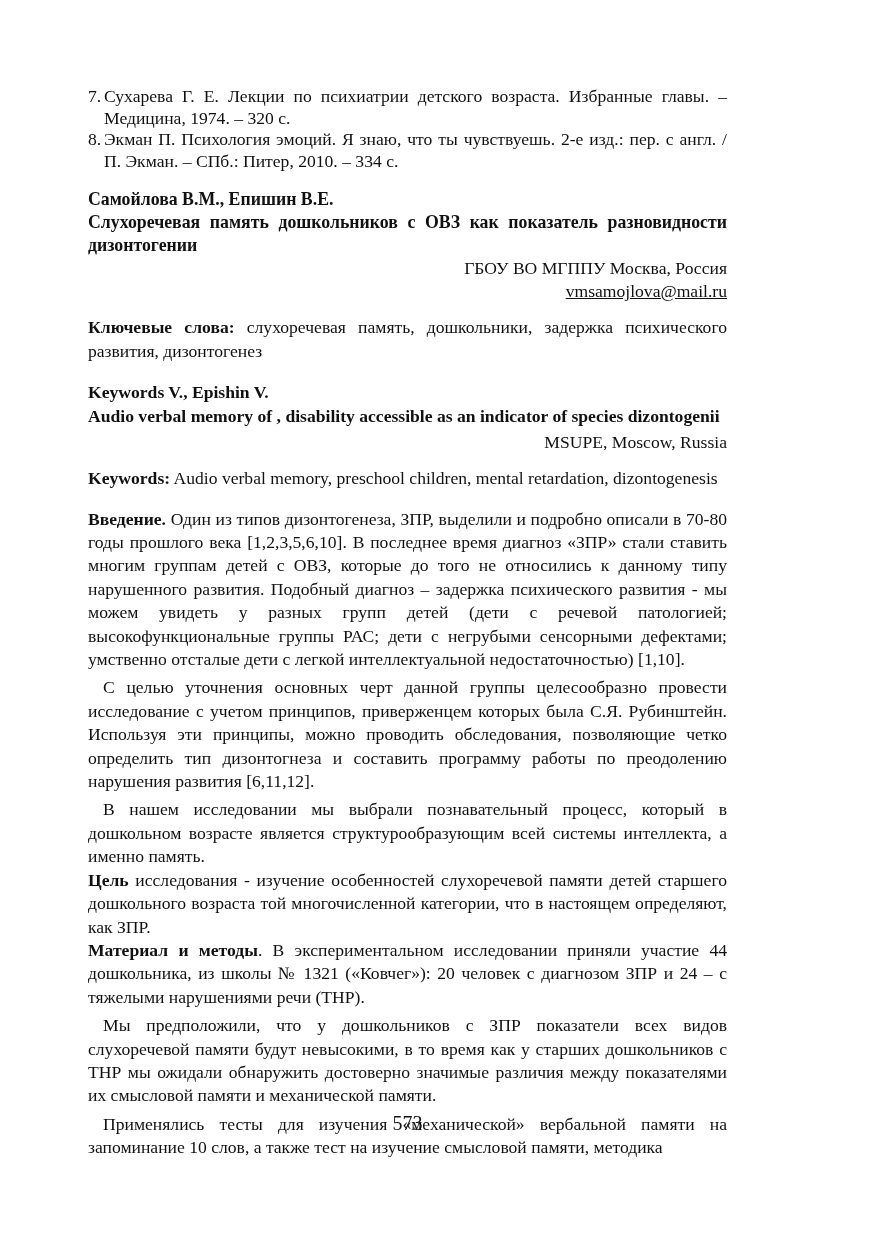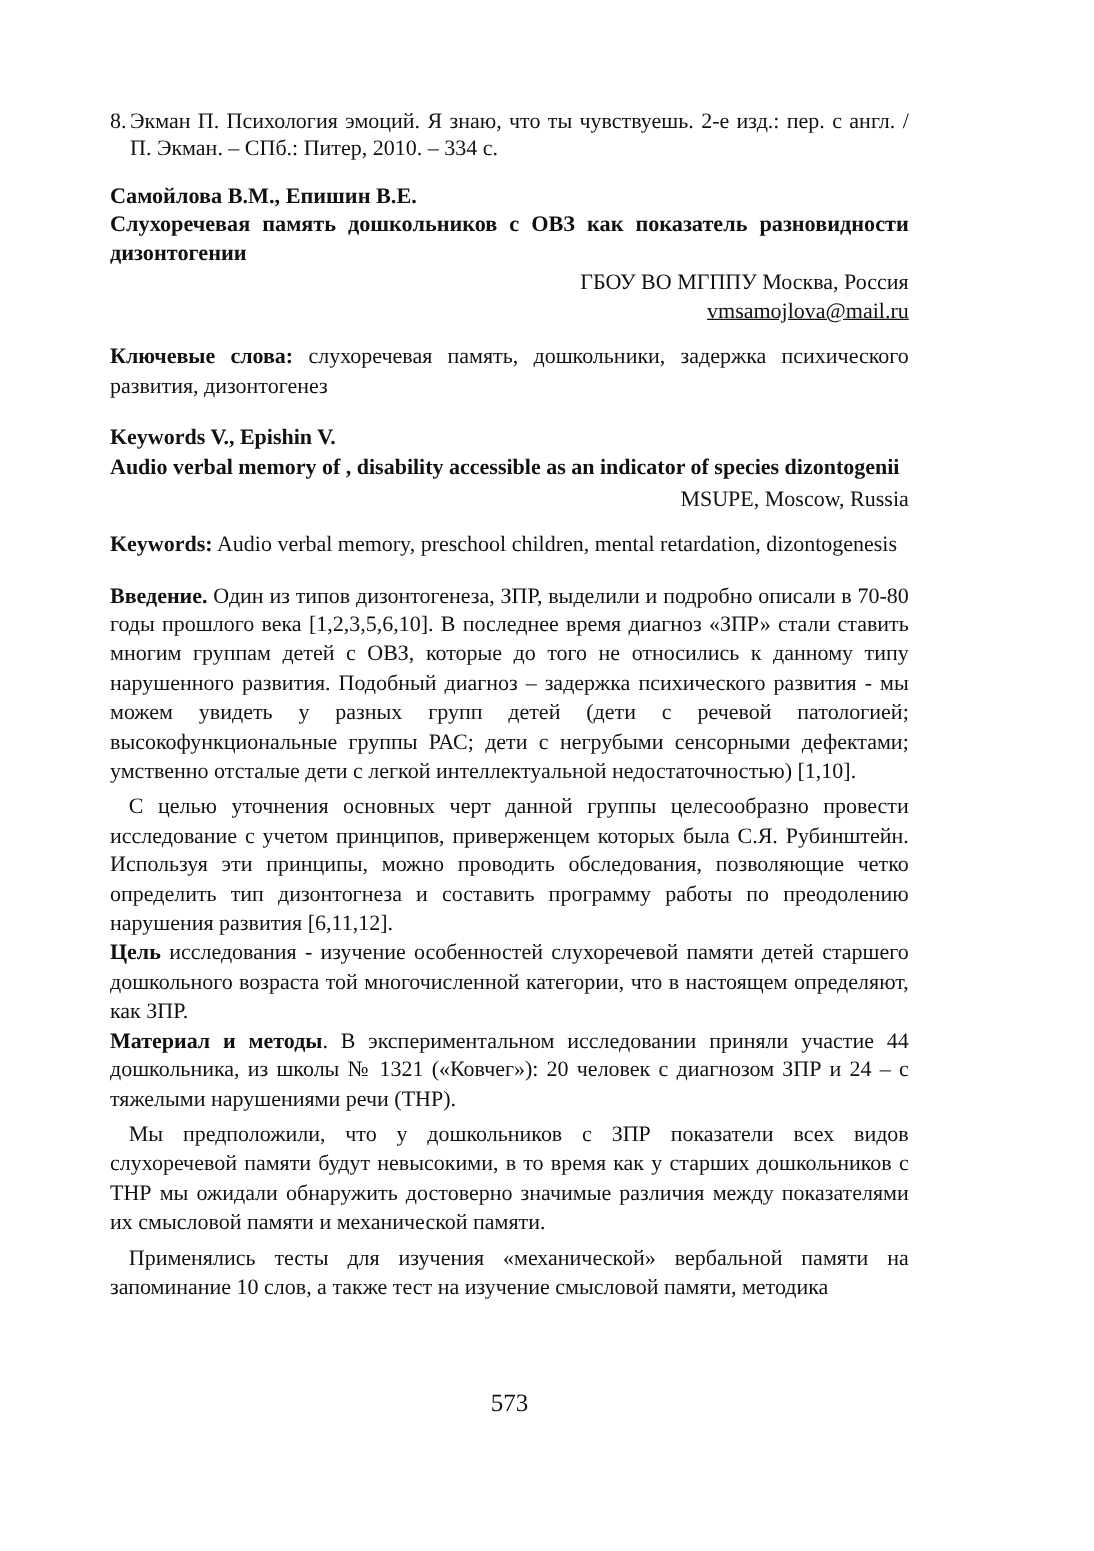--- a/index.html
+++ b/index.html
@@ -23,37 +23,39 @@
     .p.indent { text-indent: 15px; margin-top: 5px; }
     .p.first { margin-top: 18px; }
     .pagenum { position: absolute; top: 1112px; left: 0; width: 815px; text-align: center; font-size: 20px; }
   </style>
 </head>
 <body>
 
 <div class="page">
 
   <div>
+    <p class="ref"><span class="num">7.</span><span>Сухарева Г. Е. Лекции по психиатрии детского возраста. Избранные главы. – Медицина, 1974. – 320 с.</span></p>
     <p class="ref"><span class="num">8.</span><span>Экман П. Психология эмоций. Я знаю, что ты чувствуешь. 2-е изд.: пер. с англ. / П. Экман. – СПб.: Питер, 2010. – 334 с.</span></p>
   </div>
 
   <div class="authors">Самойлова В.М., Епишин В.Е.</div>
   <div class="title">Слухоречевая память дошкольников с ОВЗ как показатель разновидности дизонтогении</div>
   <div class="affil">ГБОУ ВО МГППУ Москва, Россия</div>
   <div class="email"><span>vmsamojlova@mail.ru</span></div>
 
   <p class="kw"><span class="bold">Ключевые слова:</span><span> слухоречевая память, дошкольники, задержка психического развития, дизонтогенез</span></p>
 
   <div class="authors-en">Keywords V., Epishin V.</div>
   <div class="title-en">Audio verbal memory of , disability accessible as an indicator of species dizontogenii</div>
   <div class="affil-en">MSUPE, Moscow, Russia</div>
 
   <p class="kw-en"><span class="bold">Keywords:</span><span> Audio verbal memory, preschool children, mental retardation, dizontogenesis</span></p>
 
   <p class="p first"><span class="bold">Введение.</span><span> Один из типов дизонтогенеза, ЗПР, выделили и подробно описали в 70-80 годы прошлого века [1,2,3,5,6,10]. В последнее время диагноз «ЗПР» стали ставить многим группам детей с ОВЗ, которые до того не относились к данному типу нарушенного развития. Подобный диагноз – задержка психического развития - мы можем увидеть у разных групп детей (дети с речевой патологией; высокофункциональные группы РАС; дети с негрубыми сенсорными дефектами; умственно отсталые дети с легкой интеллектуальной недостаточностью) [1,10].</span></p>
   <p class="p indent"><span>С целью уточнения основных черт данной группы целесообразно провести исследование с учетом принципов, приверженцем которых была С.Я. Рубинштейн. Используя эти принципы, можно проводить обследования, позволяющие четко определить тип дизонтогнеза и составить программу работы по преодолению нарушения развития [6,11,12].</span></p>
+  <p class="p indent"><span>В нашем исследовании мы выбрали познавательный процесс, который в дошкольном возрасте является структурообразующим всей системы интеллекта, а именно память.</span></p>
   <p class="p" style="margin-top:0"><span class="bold">Цель</span><span> исследования - изучение особенностей слухоречевой памяти детей старшего дошкольного возраста той многочисленной категории, что в настоящем определяют, как ЗПР.</span></p>
   <p class="p"><span class="bold">Материал и методы</span><span>. В экспериментальном исследовании приняли участие 44 дошкольника, из школы № 1321 («Ковчег»): 20 человек с диагнозом ЗПР и 24 – с тяжелыми нарушениями речи (ТНР).</span></p>
   <p class="p indent"><span>Мы предположили, что у дошкольников с ЗПР показатели всех видов слухоречевой памяти будут невысокими, в то время как у старших дошкольников с ТНР мы ожидали обнаружить достоверно значимые различия между показателями их смысловой памяти и механической памяти.</span></p>
   <p class="p indent"><span>Применялись тесты для изучения «механической» вербальной памяти на запоминание 10 слов, а также тест на изучение смысловой памяти, методика</span></p>
 </div>
 
 <div class="pagenum">573</div>
 
 </body></html>

